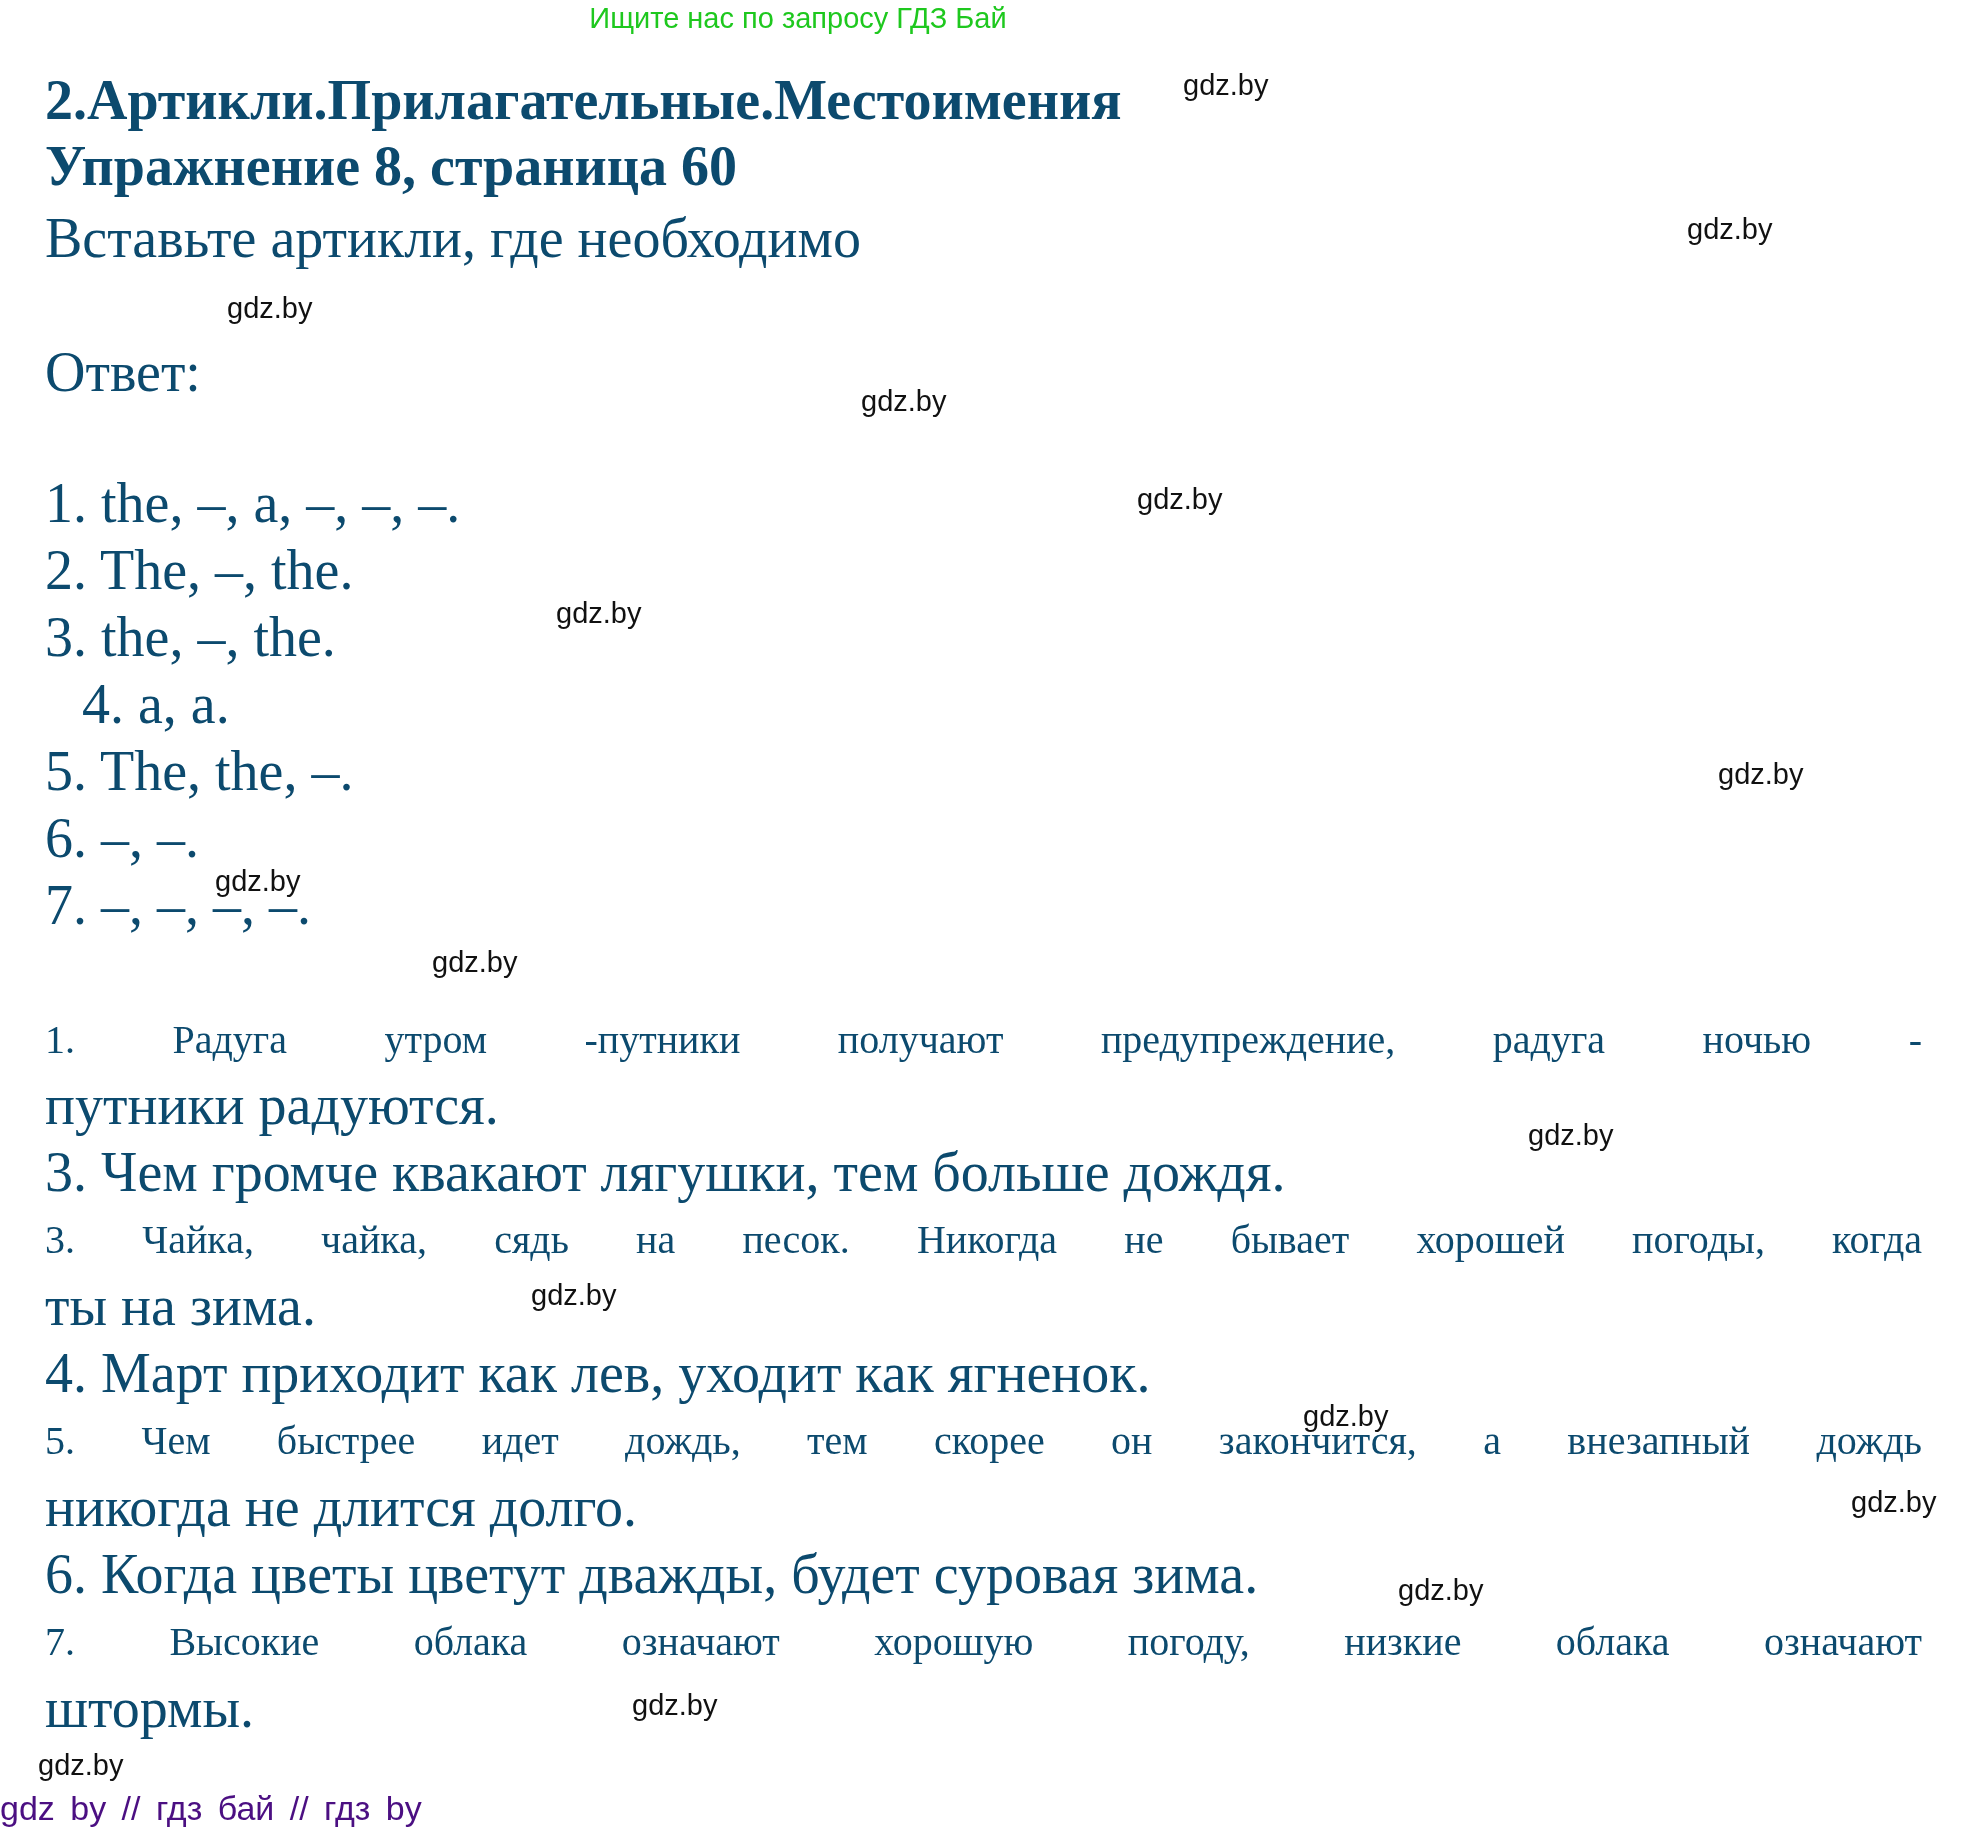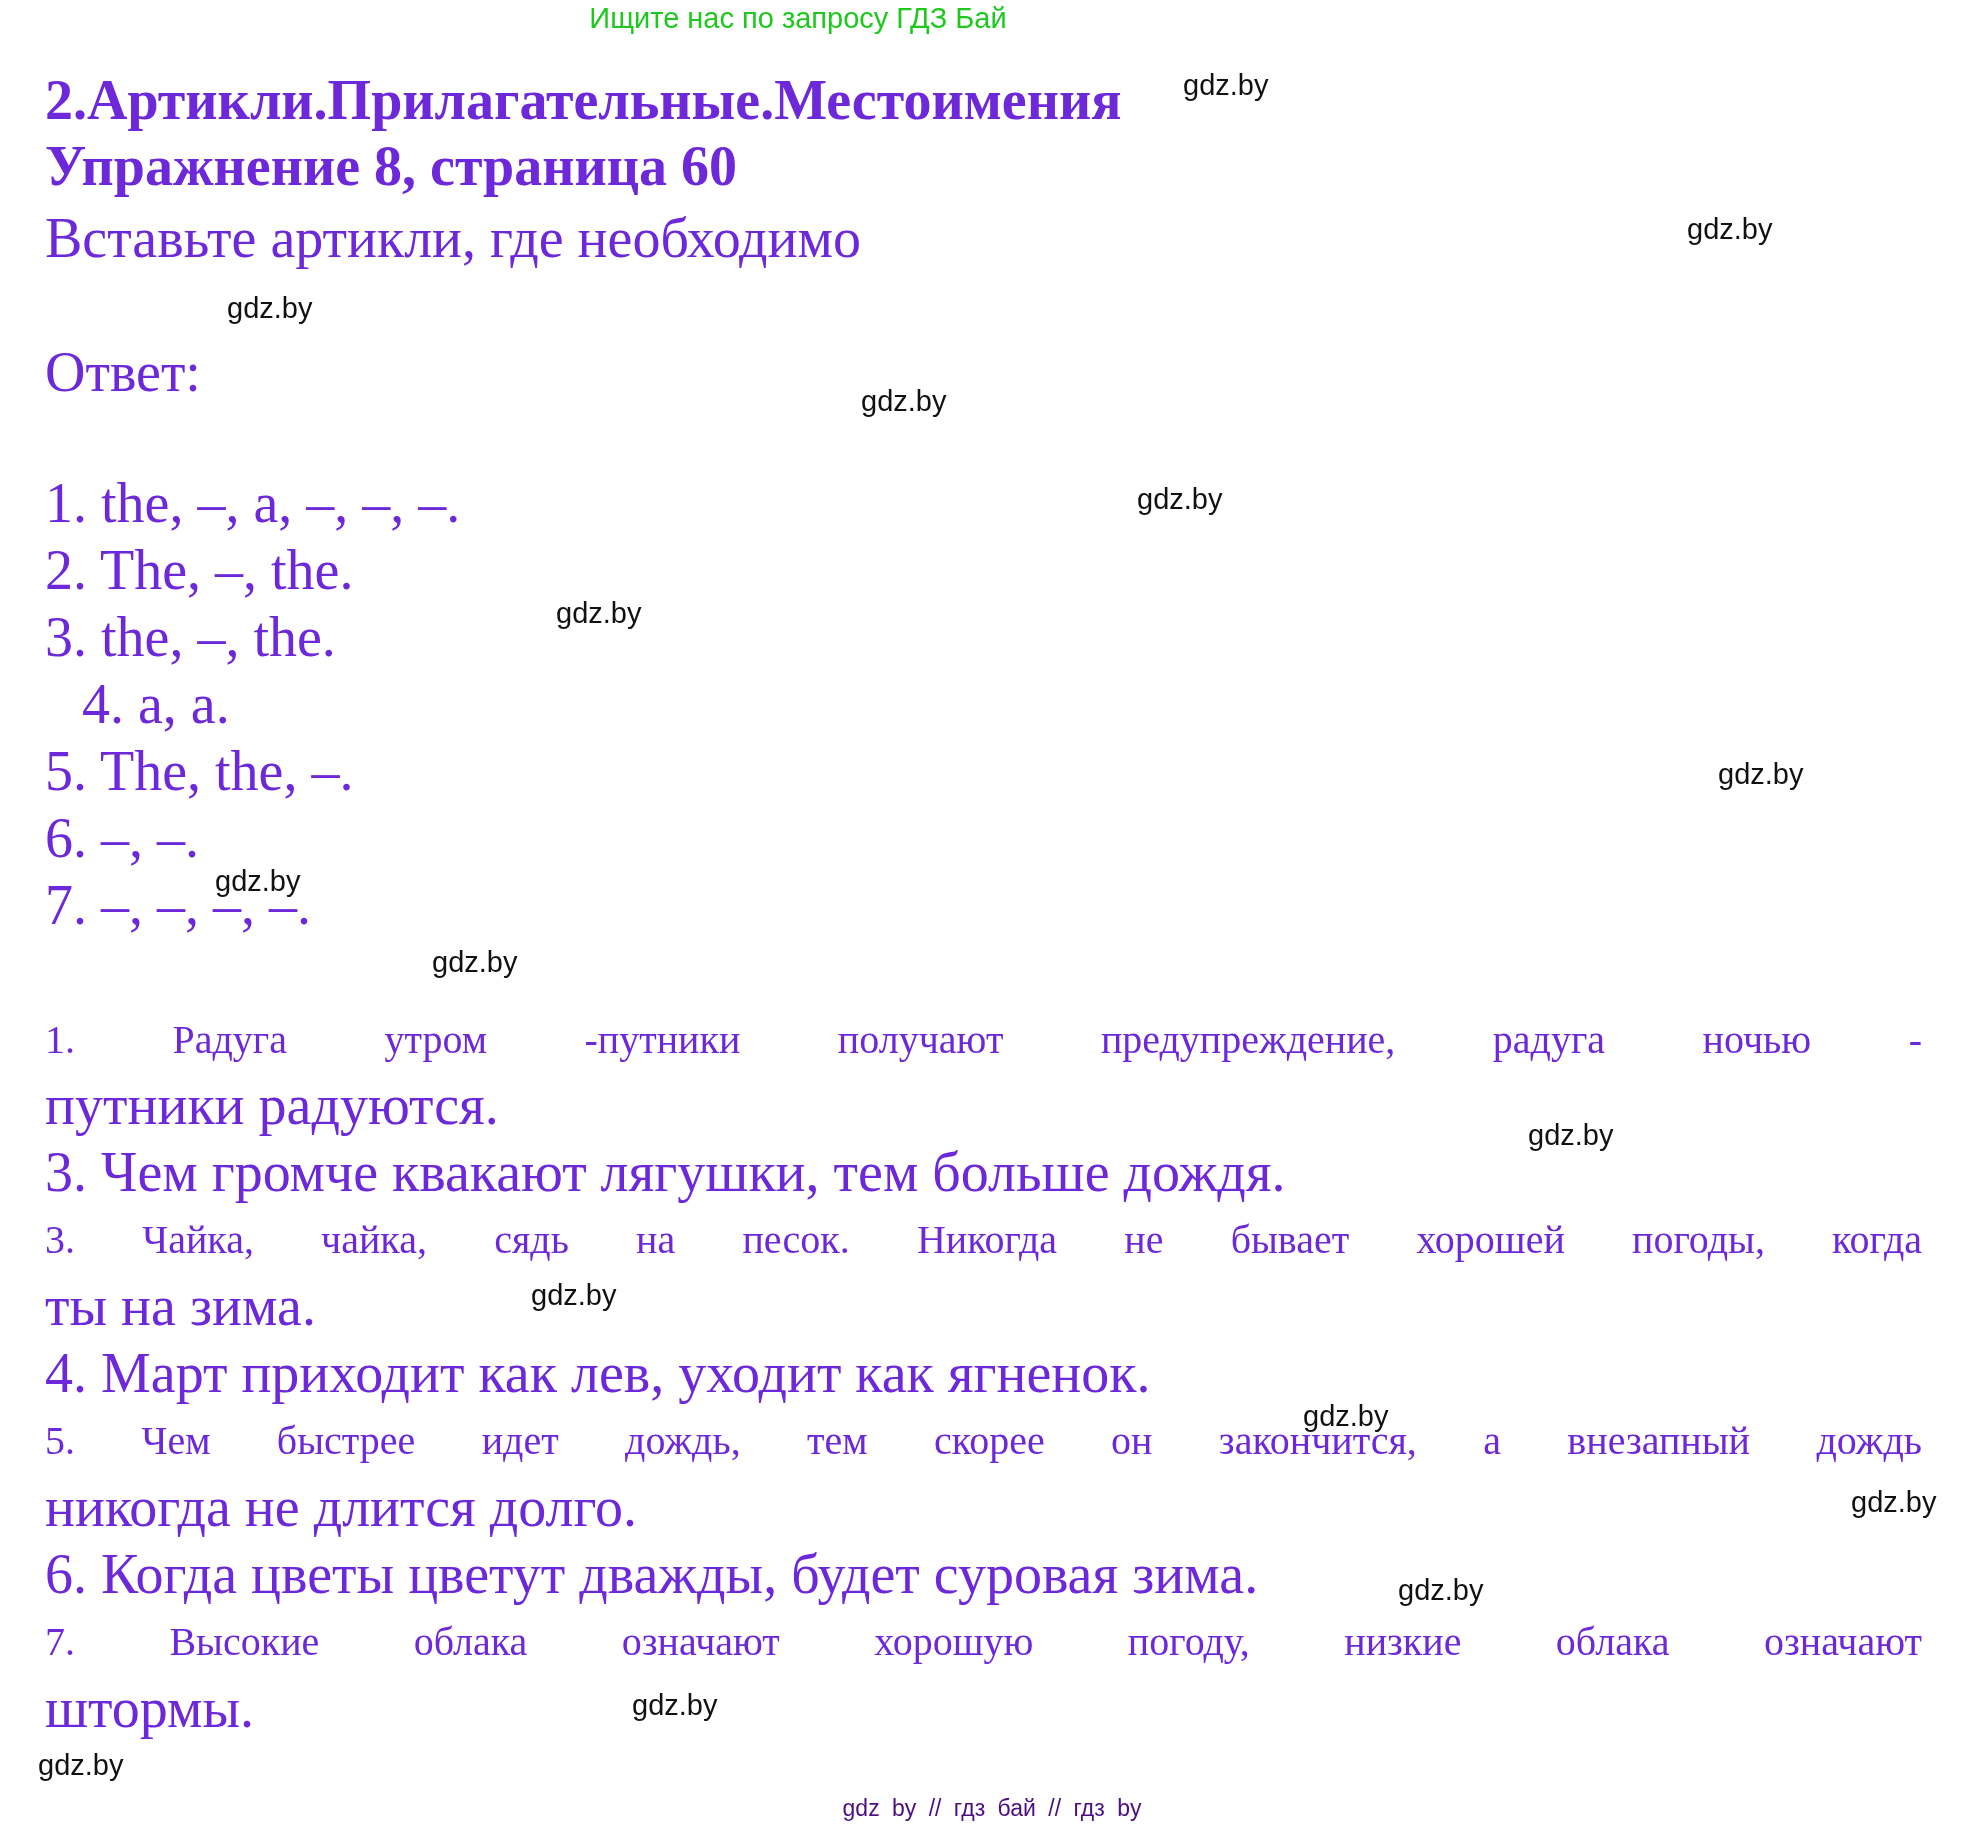--- a/index.html
+++ b/index.html
@@ -2,39 +2,39 @@
 <html><head>
   <meta charset="utf-8">
   <style>
     html, body { margin: 0; padding: 0; background: #ffffff; }
     body { width: 1984px; height: 1831px; position: relative; overflow: hidden; }
     .banner {
       position: absolute; left: 0; width: 1596px; top: 0; height: 36px;
       text-align: center; font-family: "Liberation Sans", sans-serif;
       font-size: 29px; line-height: 36px; color: #1ec81e;
     }
-    .serif { font-family: "Liberation Serif", serif; color: #6d28d9; }
+    .serif { font-family: "Liberation Serif", serif; color: #0c4a6e; }
     .line {
       position: absolute; left: 45px; font-size: 56px; line-height: 67px;
       white-space: nowrap; height: 67px;
     }
     .bold { font-weight: bold; }
     .just {
       position: absolute; left: 45px; width: 1877px; font-size: 40px;
       text-align: justify; text-align-last: left; white-space: normal;
     }
     .just.full { text-align-last: justify; }
     .wm {
       position: absolute; font-family: "Liberation Sans", sans-serif;
       font-size: 29px; line-height: 30px; color: #111; white-space: nowrap;
     }
     .footer {
       position: absolute; left: 0; width: 1984px; top: 1790px; height: 36px;
-      text-align: center; font-family: "Liberation Sans", sans-serif;
-      font-size: 23px; line-height: 36px; color: #4b0f82;
+      text-align: left; font-family: "Liberation Sans", sans-serif;
+      font-size: 34px; line-height: 36px; color: #4b0f82;
       word-spacing: 6px;
     }
   </style>
 </head>
 <body>
 
 <div class="banner">Ищите нас по запросу ГДЗ Бай</div>
 
 <div class="line serif bold" style="top:67px;">2.Артикли.Прилагательные.Местоимения</div>
 <div class="line serif bold" style="top:133px;">Упражнение 8, страница 60</div>

